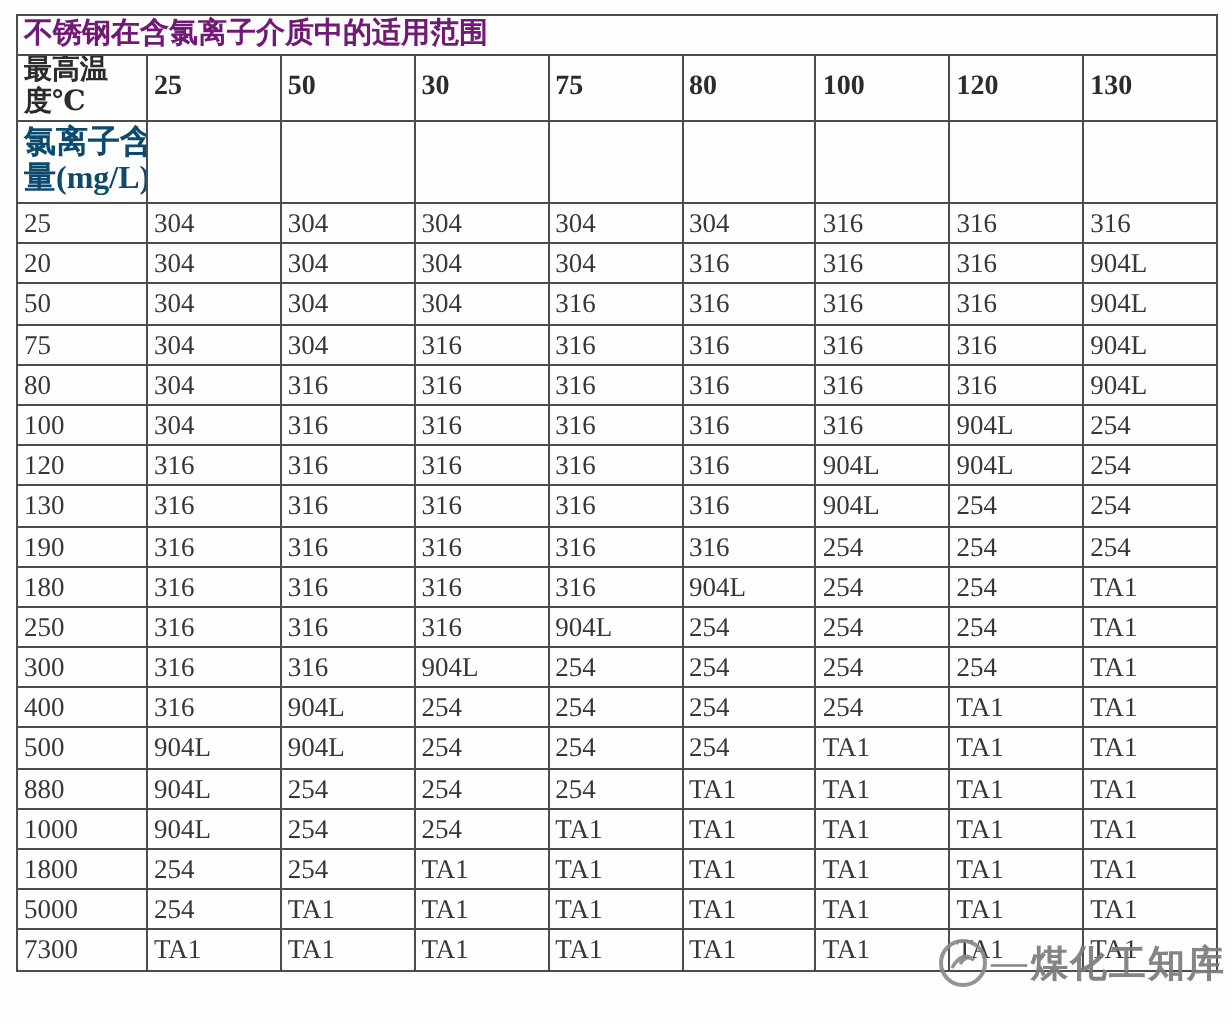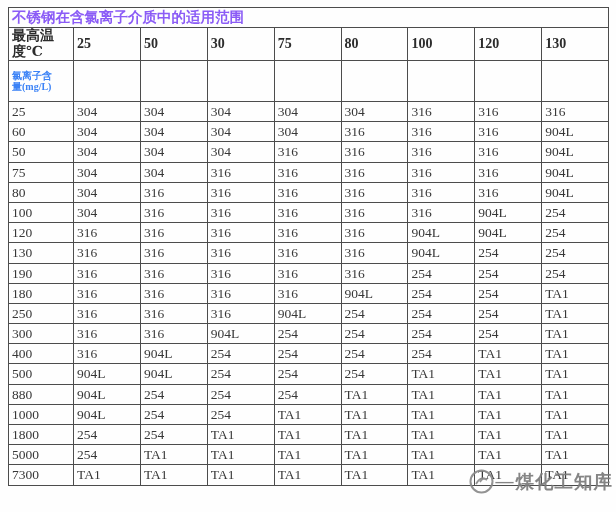--- a/index.html
+++ b/index.html
@@ -33,33 +33,33 @@
     font-weight: normal;
     color: #373737;
     white-space: nowrap;
     overflow: hidden;
     line-height: 1.12;
   }
   tr.title-row td {
     font-weight: bold;
     font-size: 14.5px;
     height: 19px;
-    color: #8b5cf6;
+    color: #701a75;
   }
   tr.temp-row th {
     font-weight: bold;
     font-size: 14px;
     height: 32px;
     color: #2c2c2c;
   }
   tr.chl-row th {
     font-weight: bold;
-    font-size: 10px;
+    font-size: 16px;
     height: 40px;
-    color: #3b82f6;
+    color: #0c4a6e;
   }
   tbody tr {
     height: 20.2px;
   }
   tbody th {
     font-weight: bold;
     font-size: 13.5px;
     color: #2c2c2c;
   }
   .two-line span { display: block; }
@@ -141,21 +141,21 @@
         <td>304</td>
         <td>304</td>
         <td>304</td>
         <td>304</td>
         <td>304</td>
         <td>316</td>
         <td>316</td>
         <td>316</td>
       </tr>
       <tr>
-        <th>60</th>
+        <th>20</th>
         <td>304</td>
         <td>304</td>
         <td>304</td>
         <td>304</td>
         <td>316</td>
         <td>316</td>
         <td>316</td>
         <td>904L</td>
       </tr>
       <tr>

